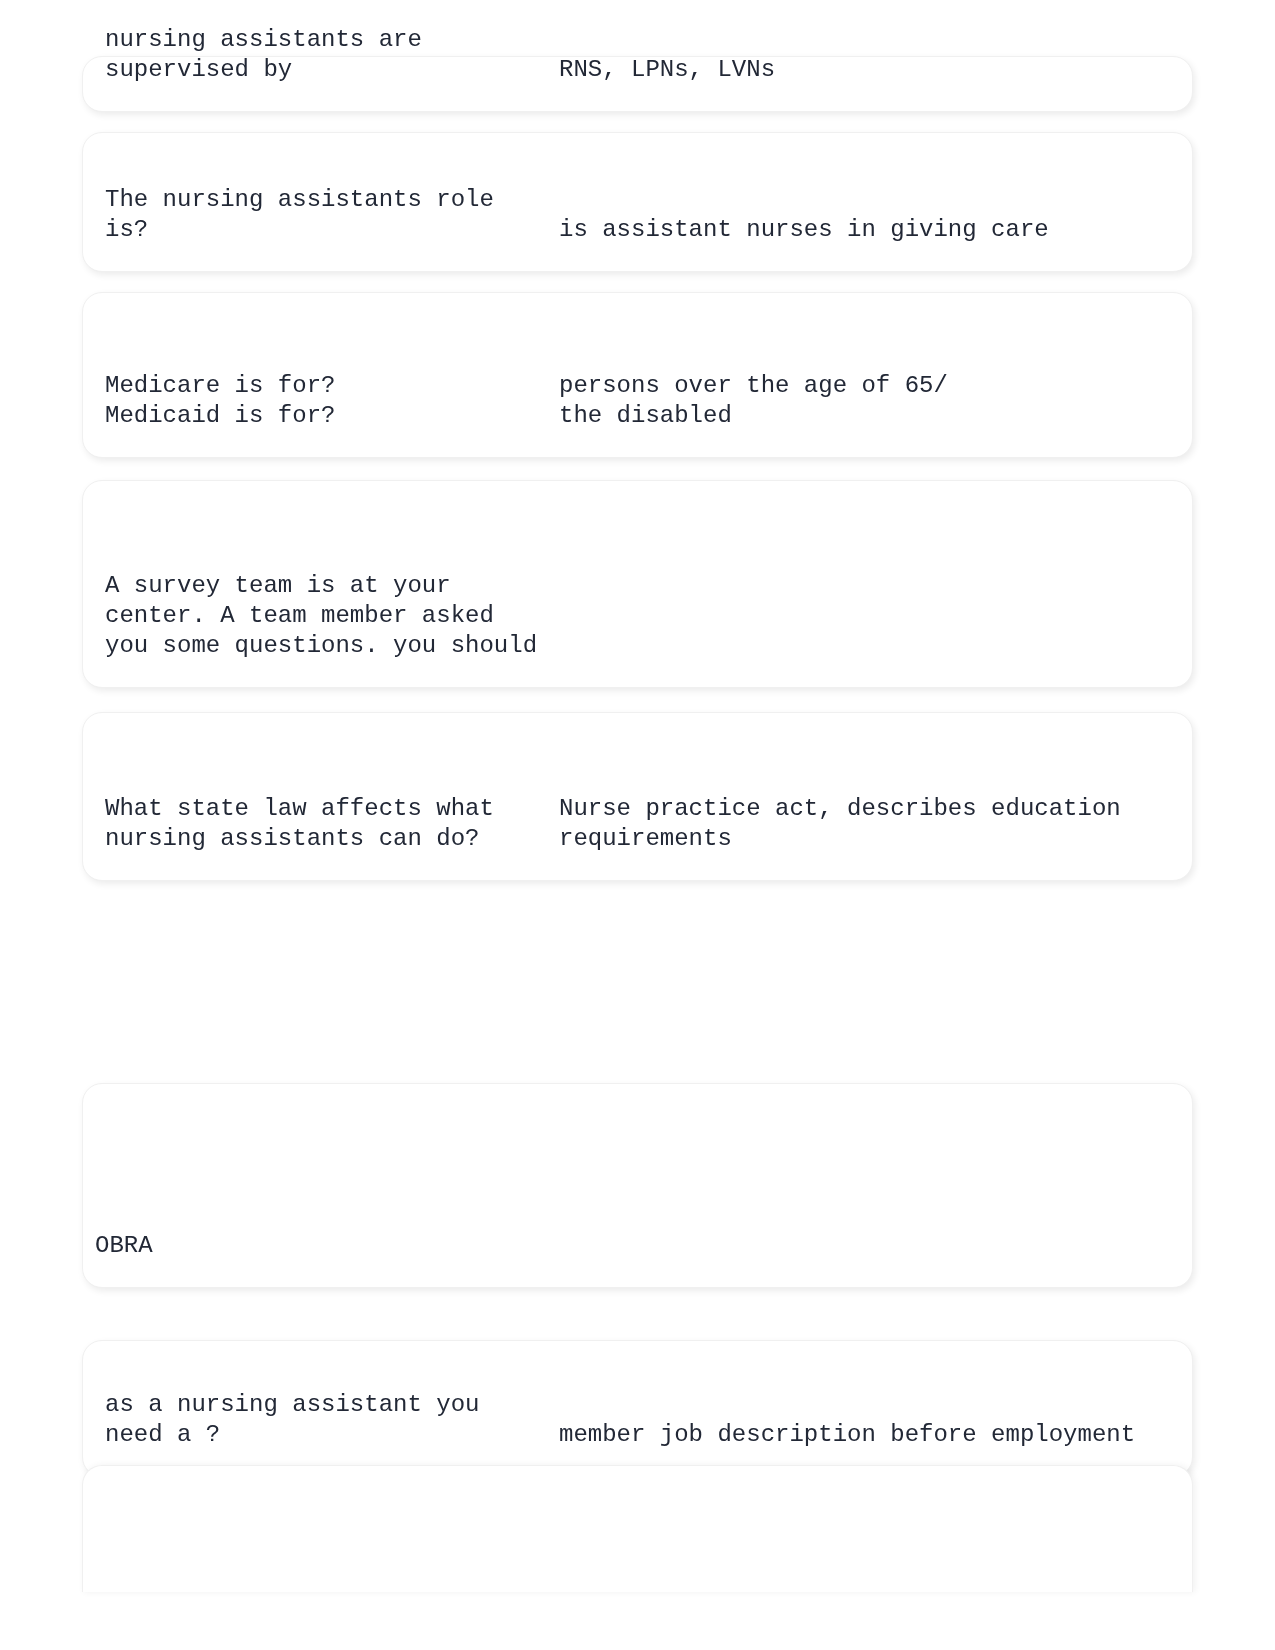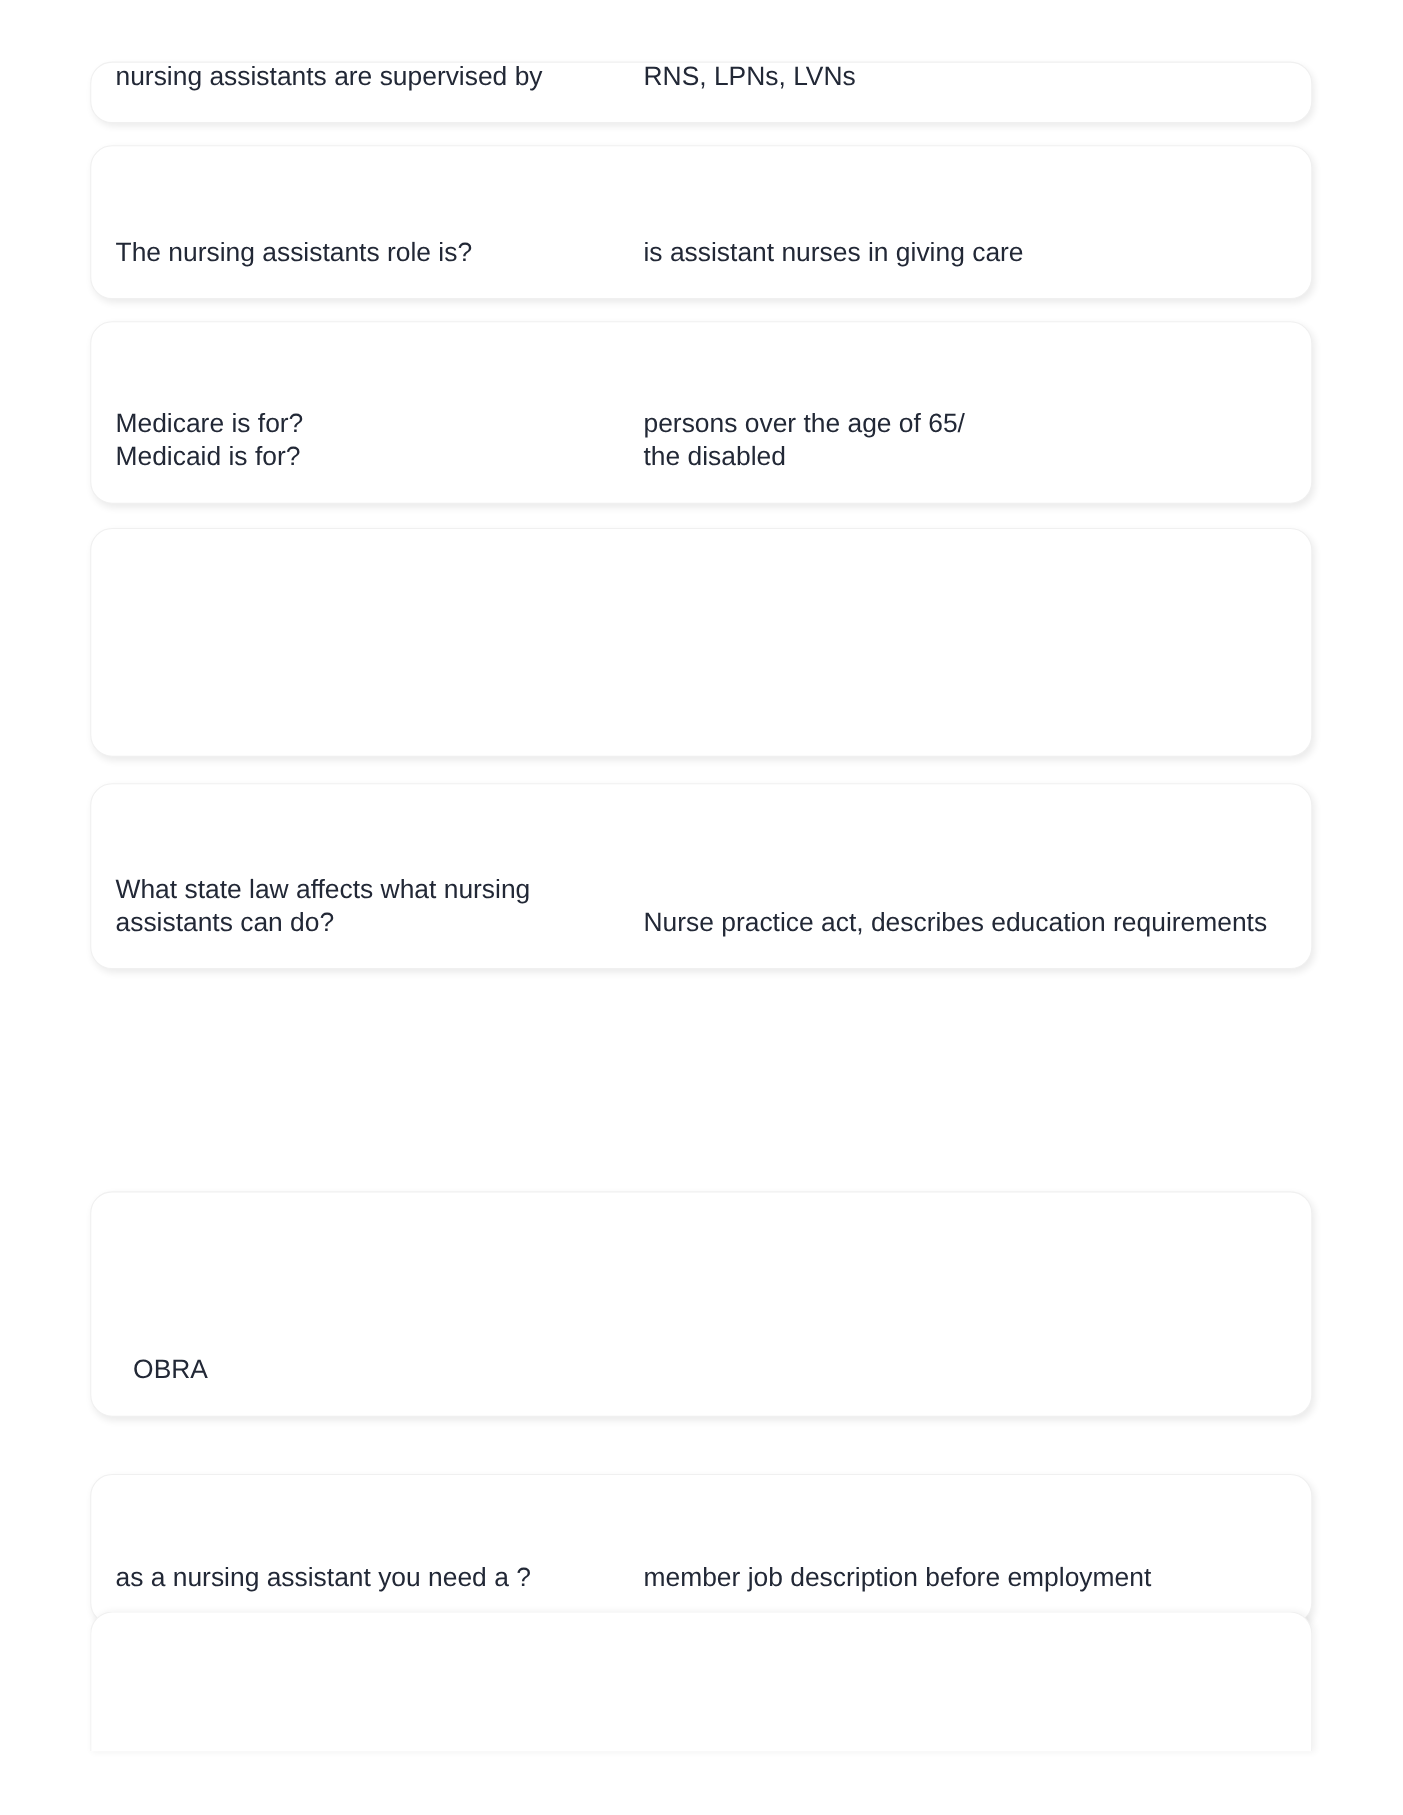--- a/index.html
+++ b/index.html
@@ -5,21 +5,21 @@
   html, body {
     margin: 0;
     padding: 0;
     background: #ffffff;
   }
   .page {
     position: relative;
     width: 1275px;
     height: 1650px;
     background: #ffffff;
-    font-family: Liberation Sans, sans-serif;
+    font-family: Liberation Mono, monospace;
     color: #222836;
     overflow: hidden;
   }
   .card {
     position: absolute;
     left: 82px;
     width: 1111px;
     box-sizing: border-box;
     background: #ffffff;
     border: 1px solid #f0f0f0;
@@ -44,21 +44,21 @@
     font-size: 24px;
     line-height: 30px;
     white-space: pre-line;
     color: #222836;
   }
   .q {
     margin-left: 22px;
     width: 442px;
   }
   .a {
-    margin-left: 38px;
+    margin-left: 12px;
     width: 601px;
   }
   
   .c1 { top: 56px;   height: 56px;  }
   .c2 { top: 132px;  height: 140px; }
   .c3 { top: 292px;  height: 166px; }
   .c4 { top: 480px;  height: 208px; }
   .c5 { top: 712px;  height: 169px; }
   .c6 { top: 897px;  height: 166px; }
   .c7 { top: 1083px; height: 205px; }
@@ -88,20 +88,21 @@
     <div class="qa">
       <div class="q">Medicare is for?
 Medicaid is for?</div>
       <div class="a">persons over the age of 65/
 the disabled</div>
     </div>
   </div>
 
   <div class="card c4">
     <div class="qa">
+      <div class="q">A survey team is at your center. A team member asked you some questions. you should</div>
     </div>
   </div>
 
   <div class="card c5">
     <div class="qa">
       <div class="q">What state law affects what nursing assistants can do?</div>
       <div class="a">Nurse practice act, describes education requirements</div>
     </div>
   </div>
 

